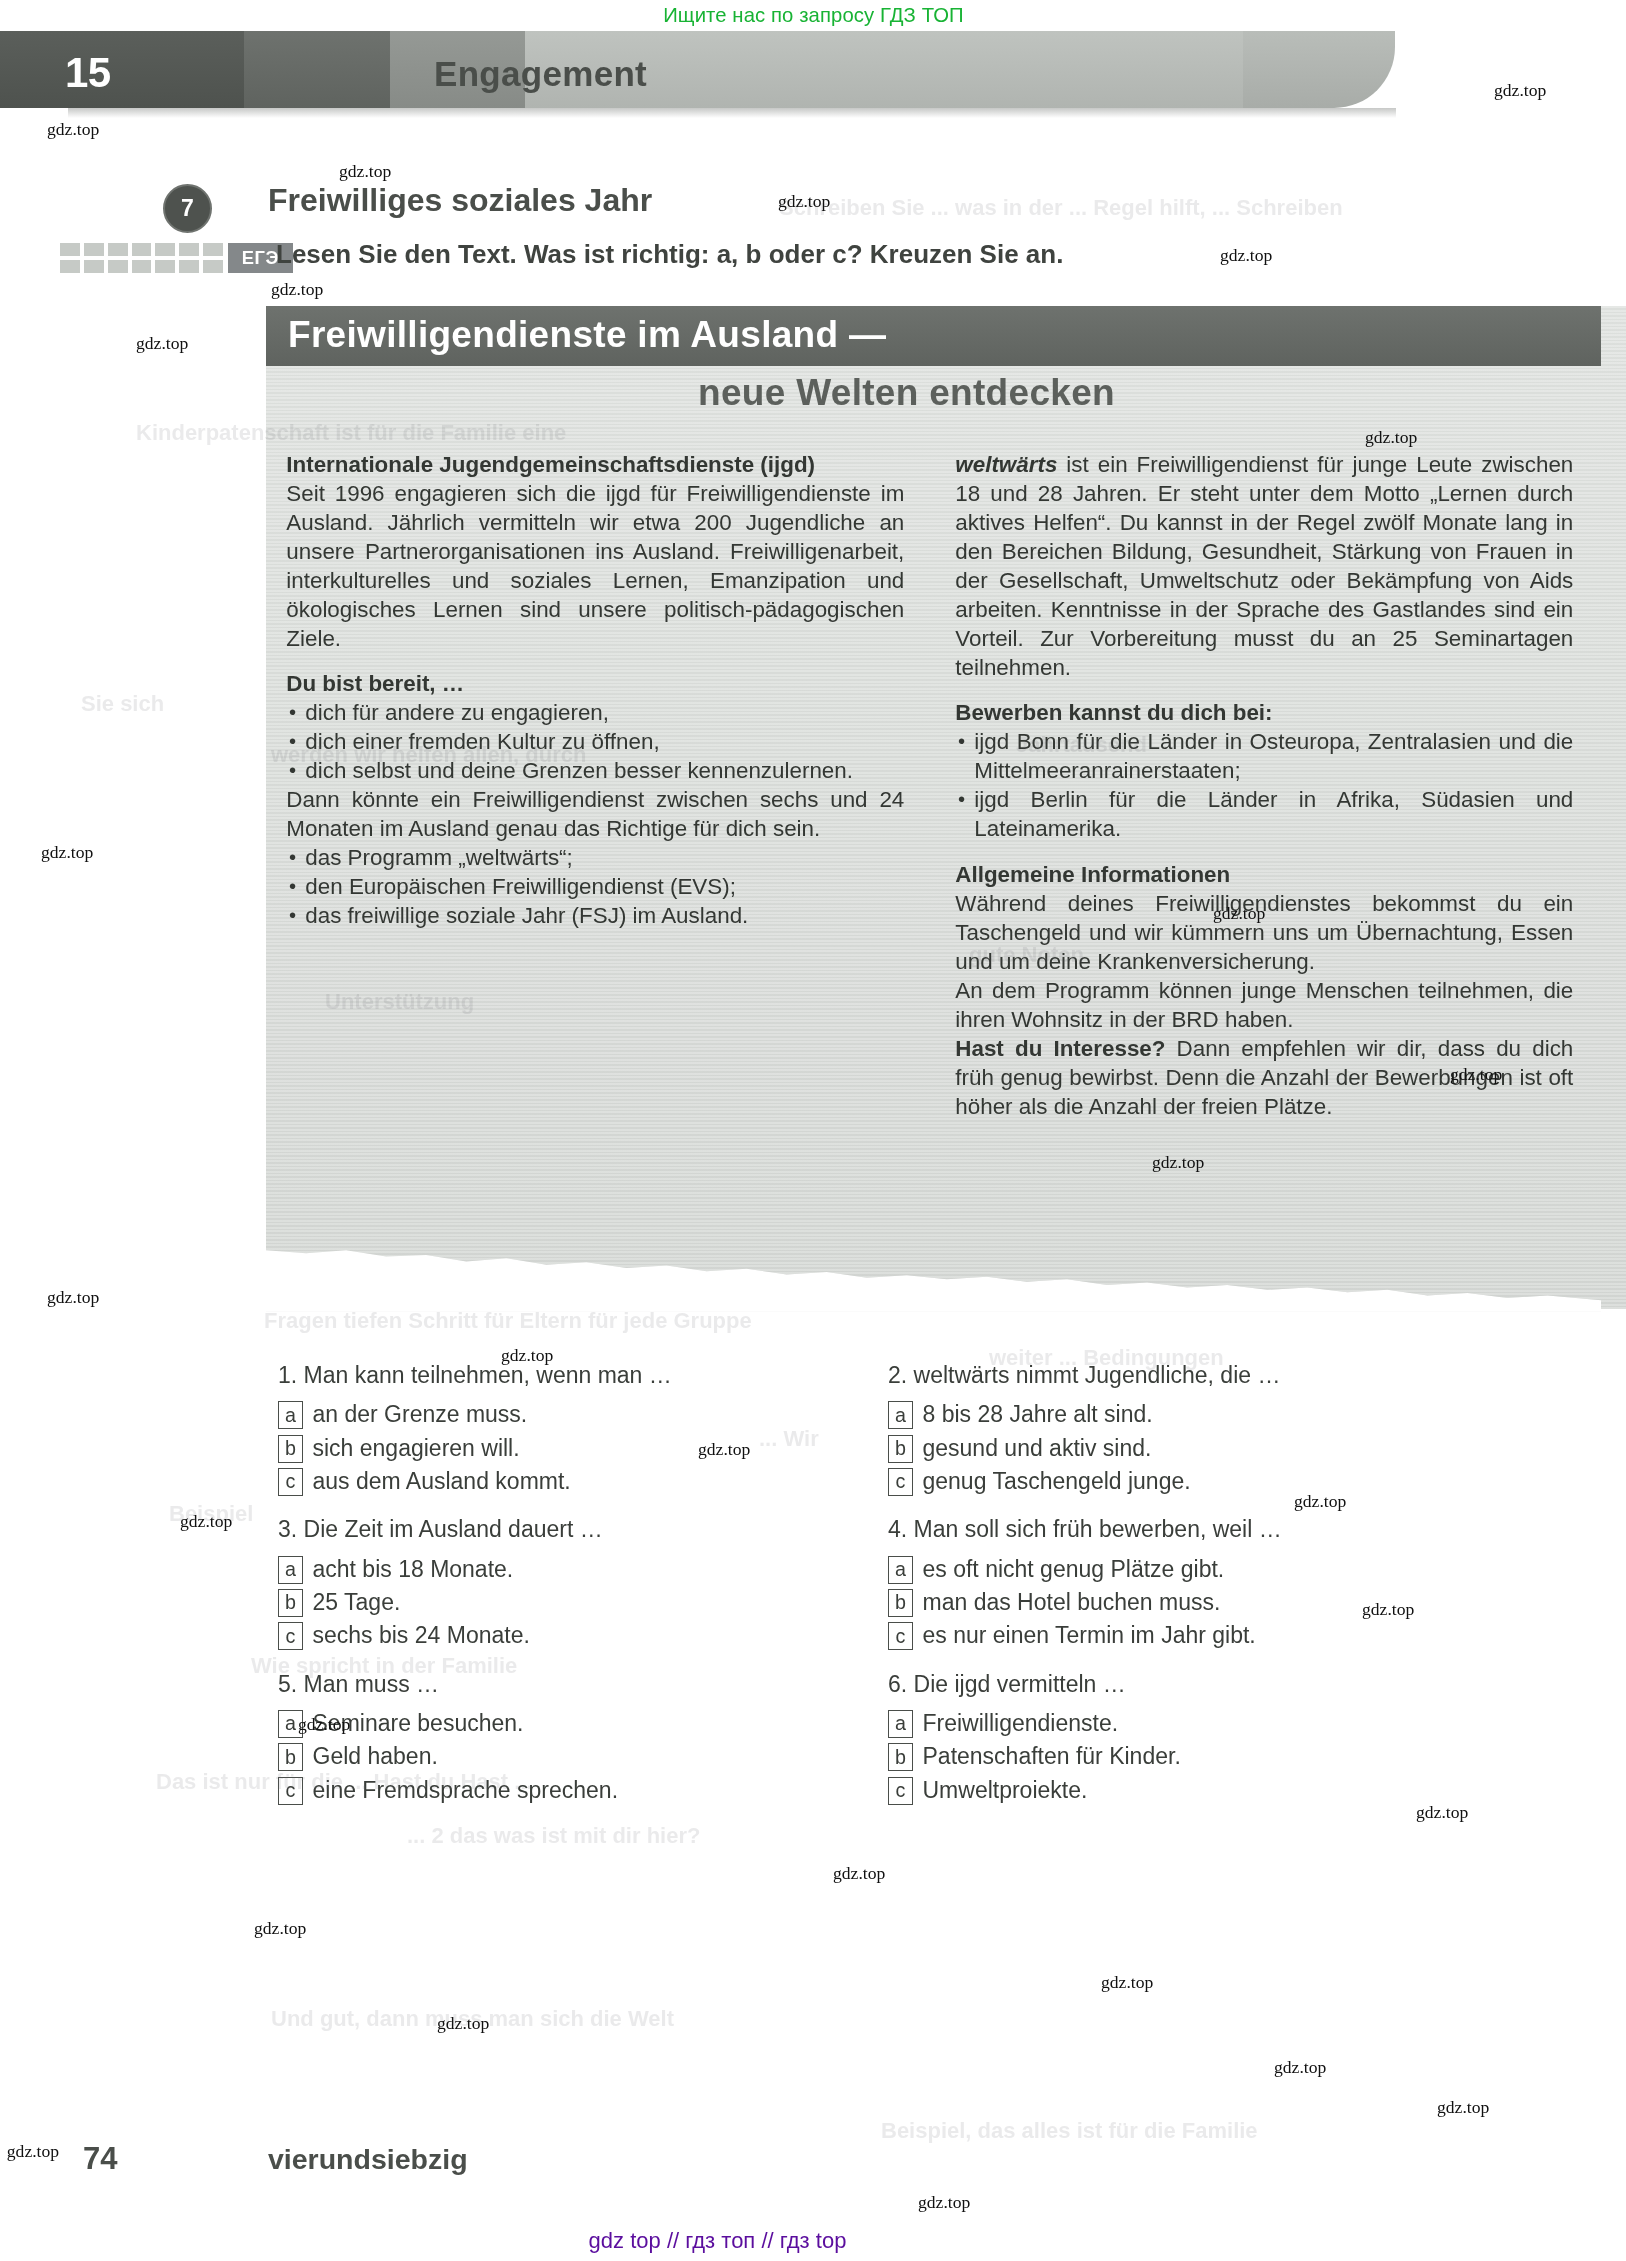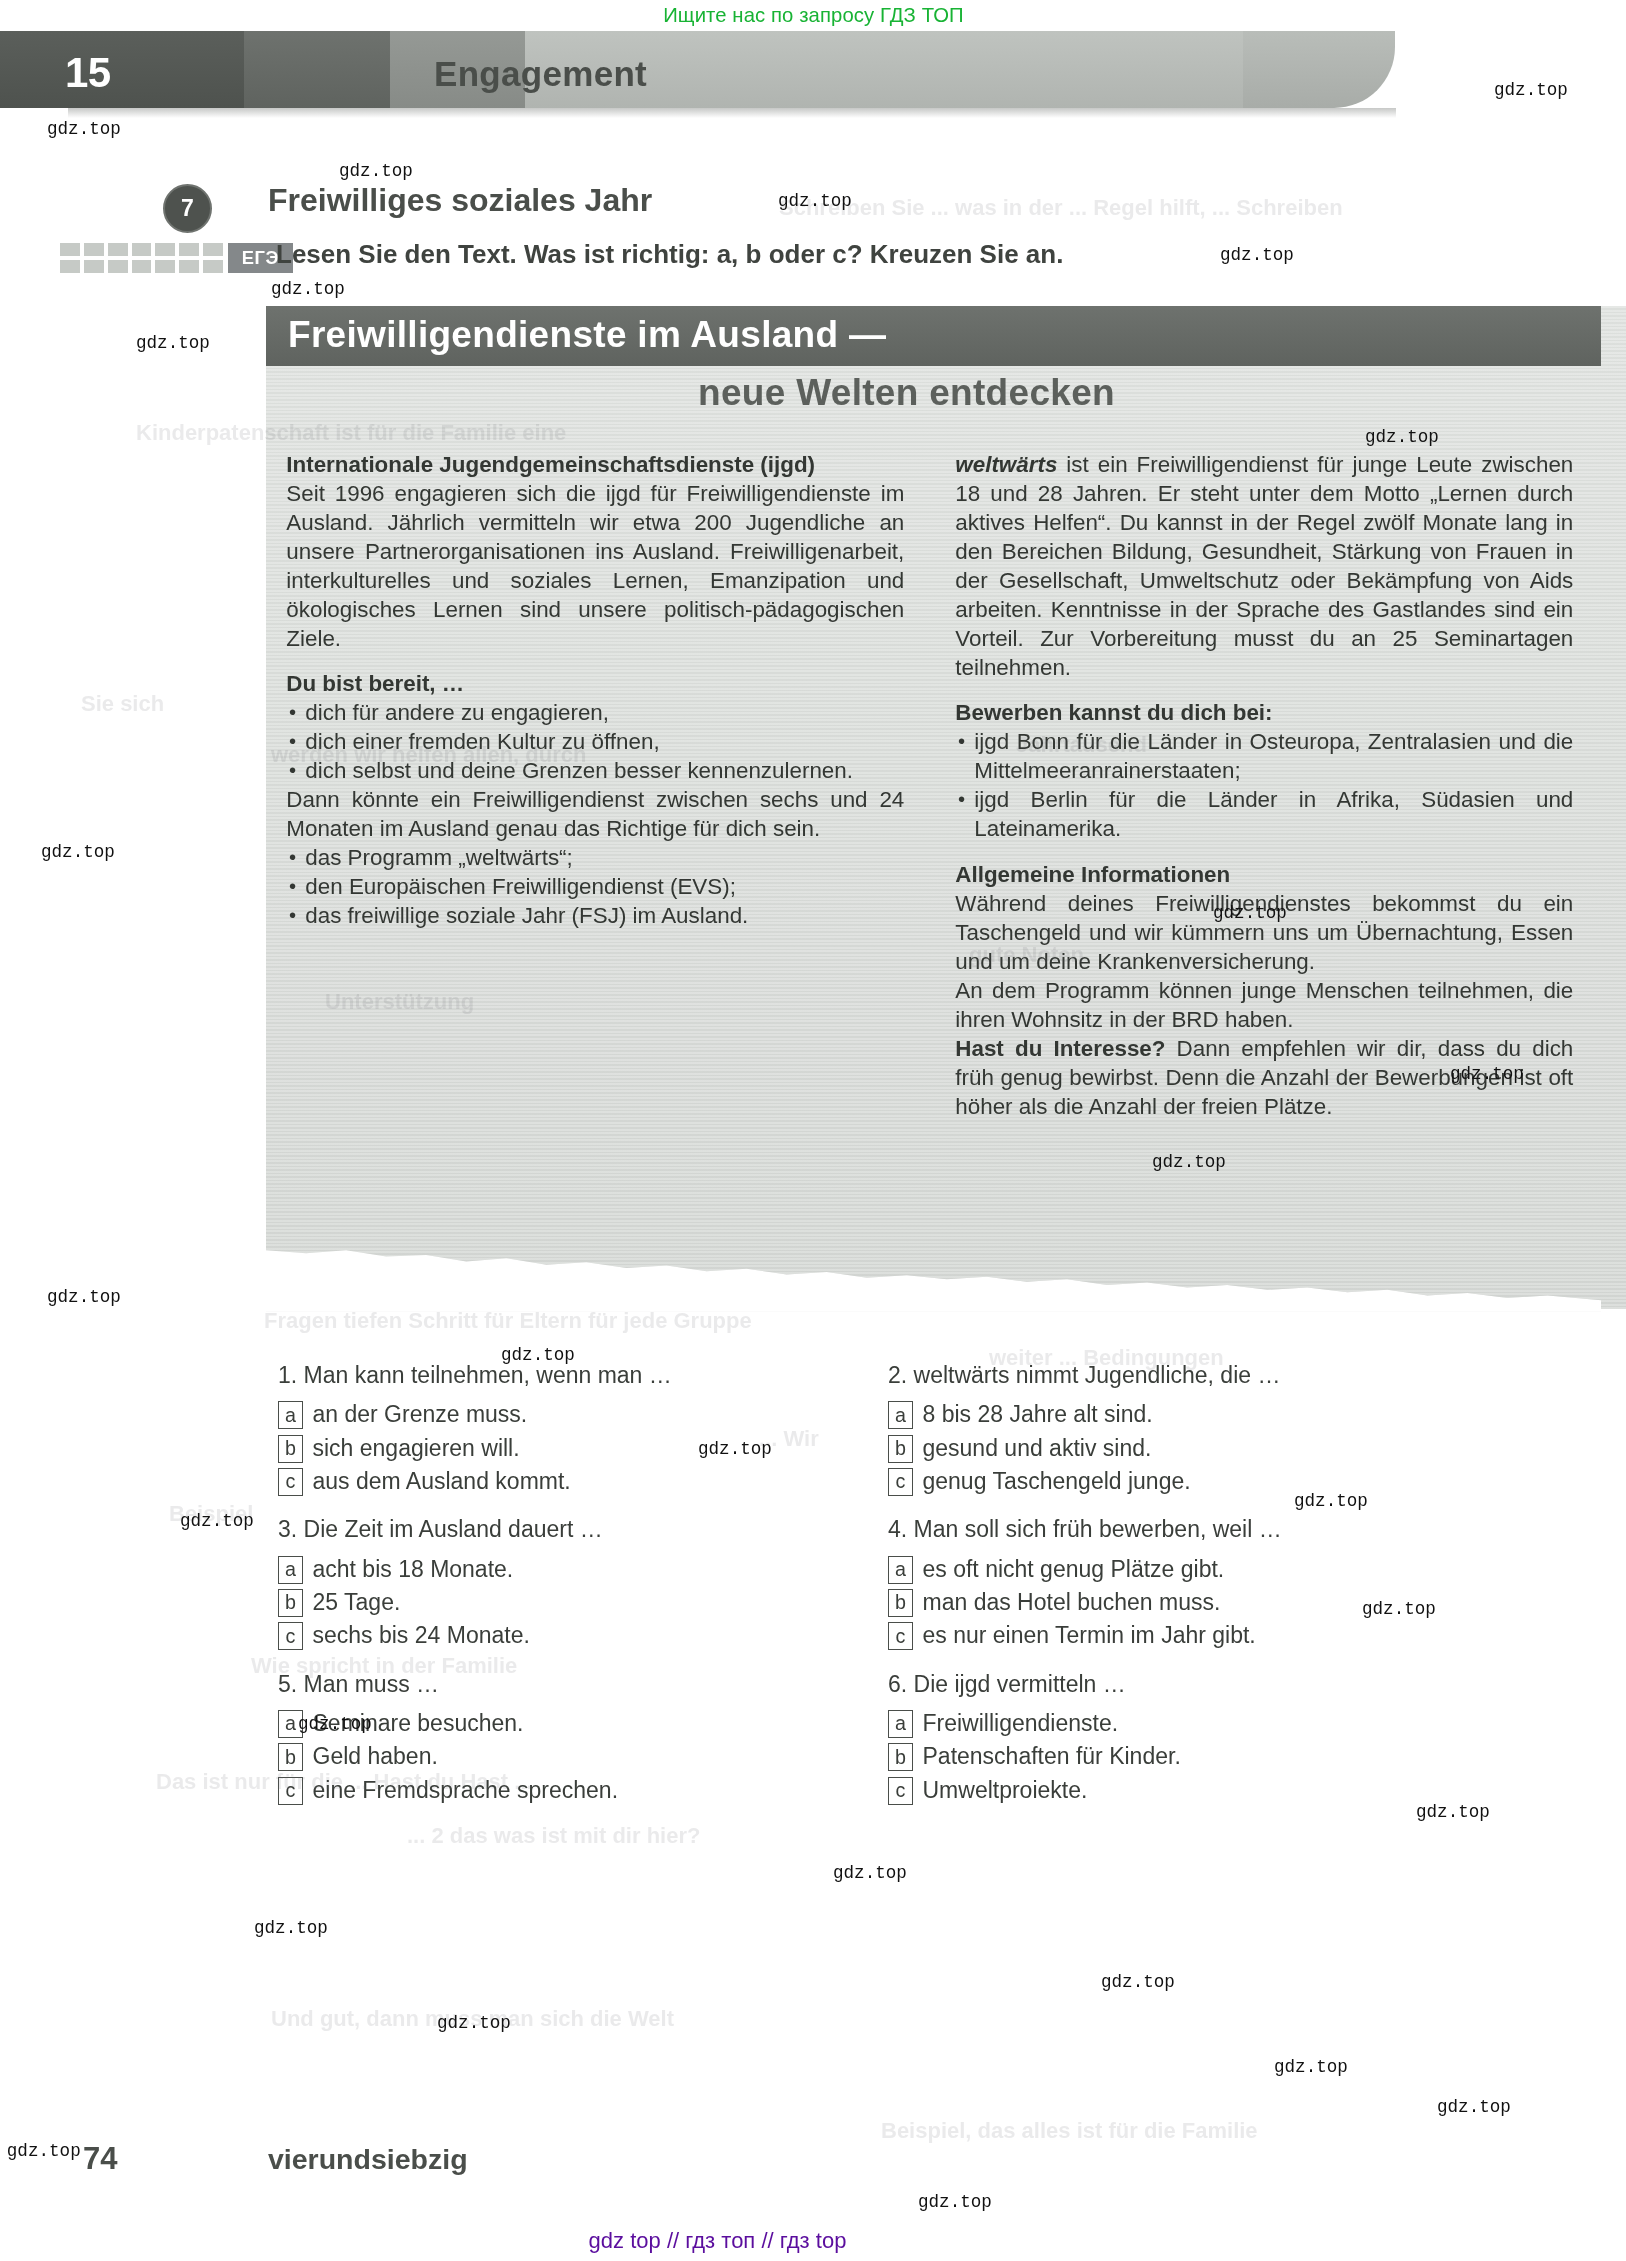--- a/index.html
+++ b/index.html
@@ -289,21 +289,21 @@
     text-align:center;
     color:#5b0e9e;
     font-size:22px;
   }
 
   
   .wm {
     position:absolute;
     color:#111111;
     font-size:17.6px;
-    font-family:Liberation Mono, monospace;
+    font-family:Liberation Serif, serif;
     white-space:nowrap;
     pointer-events:none;
   }
   
   .ghost {
     position:absolute;
     color:rgba(90,96,104,.13);
     font-size:22px;
     white-space:nowrap;
     pointer-events:none;

